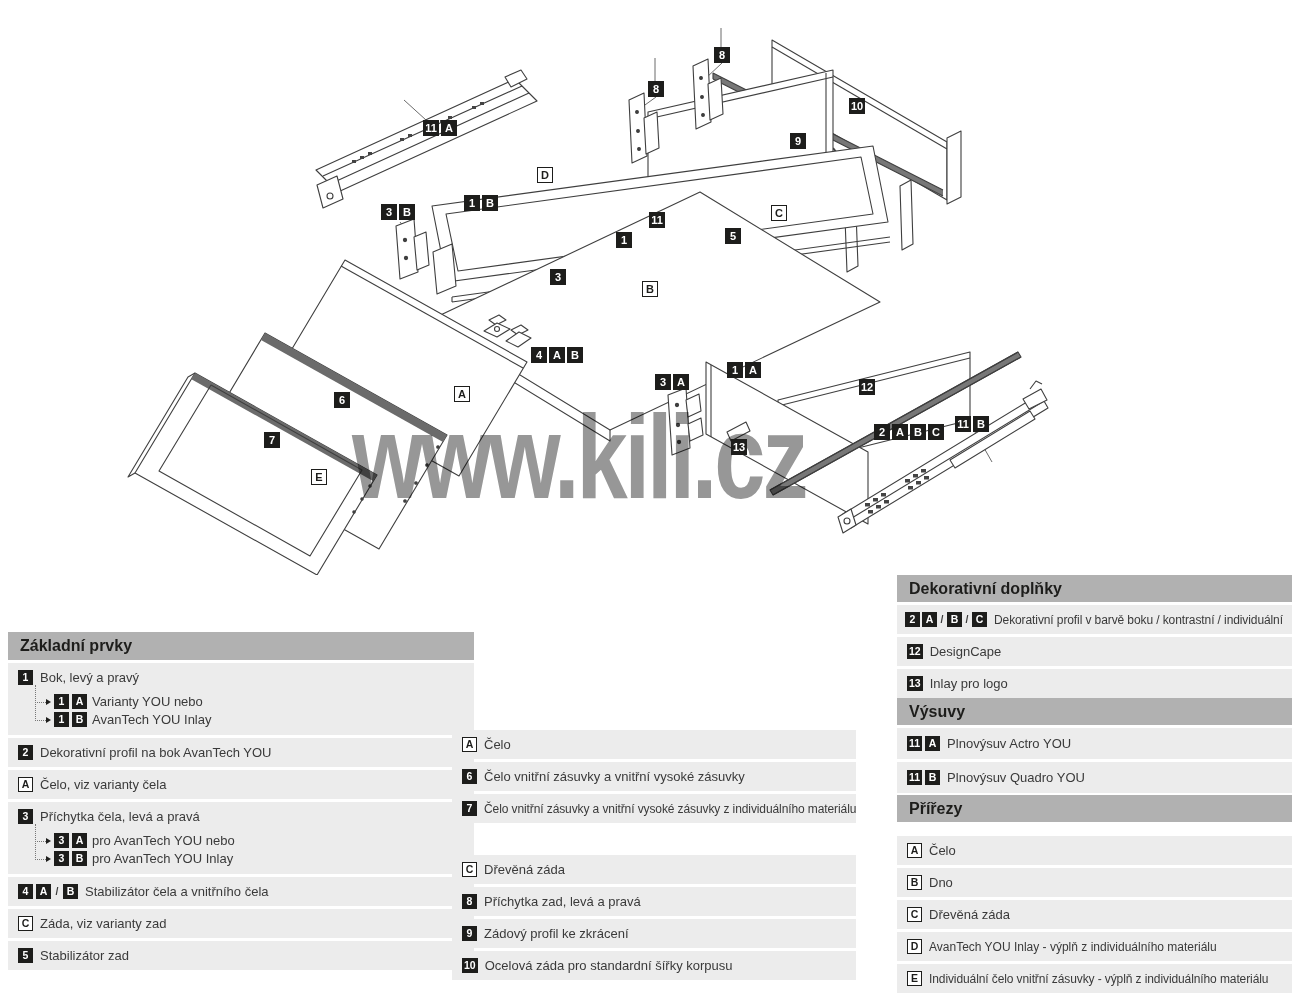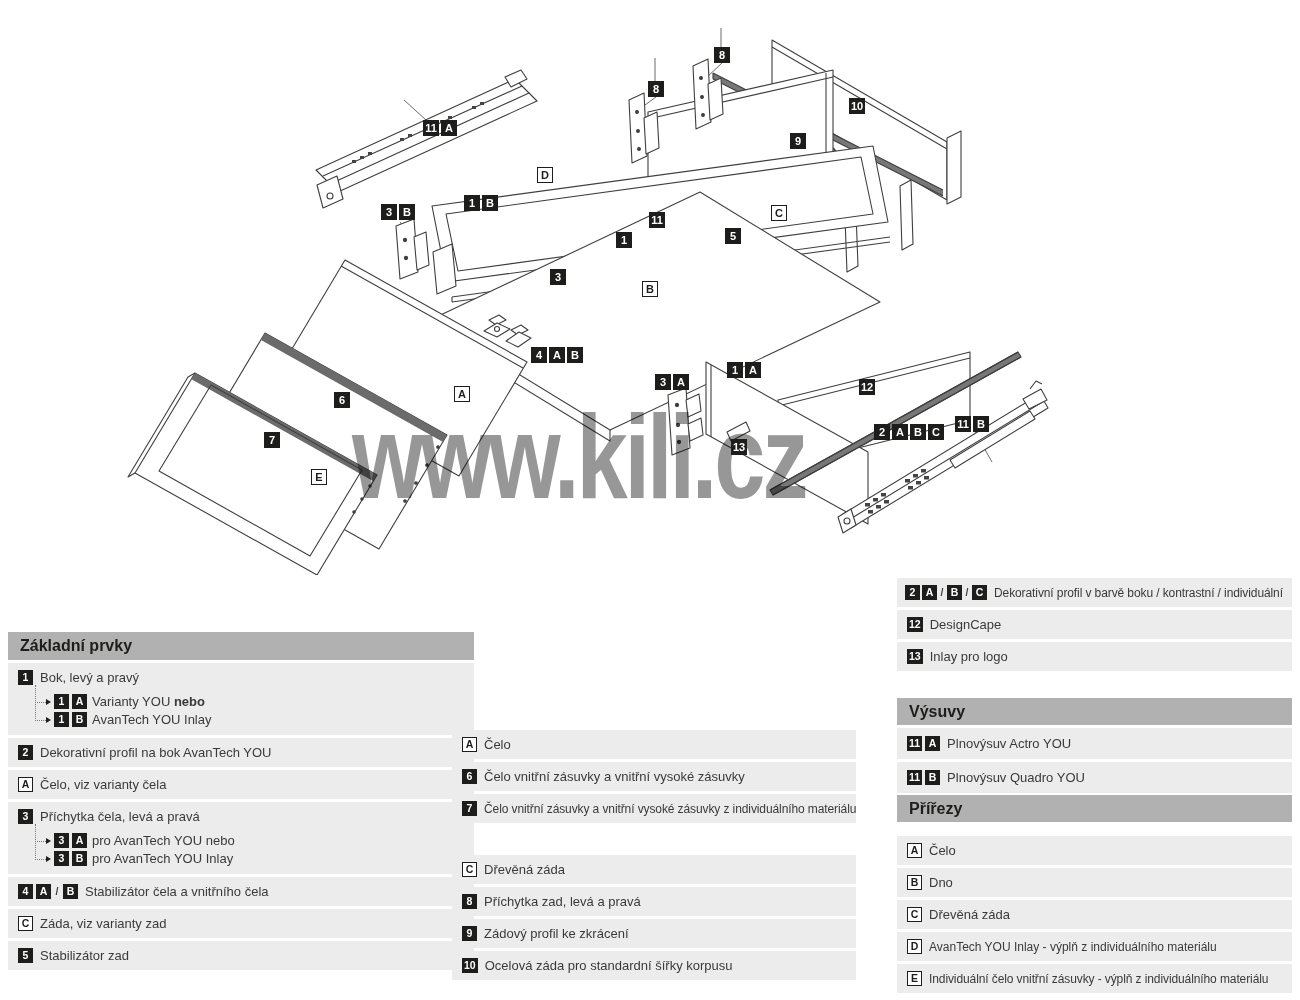--- a/index.html
+++ b/index.html
@@ -31,21 +31,21 @@
   .chip.b{background:#1d1d1b;color:#fff;}
   .chip.w{background:#fff;color:#1d1d1b;border:1.3px solid #1d1d1b;}
   .chip.p{background:none;color:#3a3a3a;min-width:6px;padding:0;font-weight:bold;}
   .chips{display:inline-flex;gap:3px;align-items:center;flex:none;}
   .subs{position:relative;margin:9px 0 0 17px;}
   .subs::before{content:"";position:absolute;left:0;top:-9px;bottom:8px;border-left:1px dotted #777;}
   .subrow{display:flex;align-items:center;gap:5px;padding-left:15px;position:relative;margin-top:3px;}
   .subrow::before{content:"";position:absolute;left:0;top:50%;width:11px;border-top:1px dotted #777;}
   .arr{width:0;height:0;border-left:5px solid #1d1d1b;border-top:3.5px solid transparent;
        border-bottom:3.5px solid transparent;margin-left:-4px;margin-right:-2px;flex:none;}
-  .boldpart{font-weight:bold;margin-top:37px;}
+  .boldpart{font-weight:normal;margin-top:37px;}
 </style>
 </head>
 <body>
 
 <div id="page">
 
   <div id="diagram">
     <svg width="1300" height="575" viewBox="0 0 1300 575">
 
       <g stroke="#5a5a5a" stroke-width="0.9" fill="none">
@@ -425,20 +425,23 @@
     </div>
     <div class="lrow">
       <span class="chips">
           <span class="chip b">10</span>
         </span>
       <span>Ocelová záda pro standardní šířky korpusu</span>
     </div>
   </div>
 
   <div class="box" style="left:897px;top:575px;width:395px">
+    <div class="lhead">
+        <span>Dekorativní doplňky</span>
+      </div>
     <div class="lrow" style="padding:0 8px">
       <span class="chips" style="gap:2px">
           <span class="chip b">2</span>
           <span class="chip b">A</span>
           <span class="chip p">/</span>
           <span class="chip b">B</span>
           <span class="chip p">/</span>
           <span class="chip b">C</span>
         </span>
       <span class="xsmall">Dekorativní profil v barvě boku / kontrastní / individuální</span>

